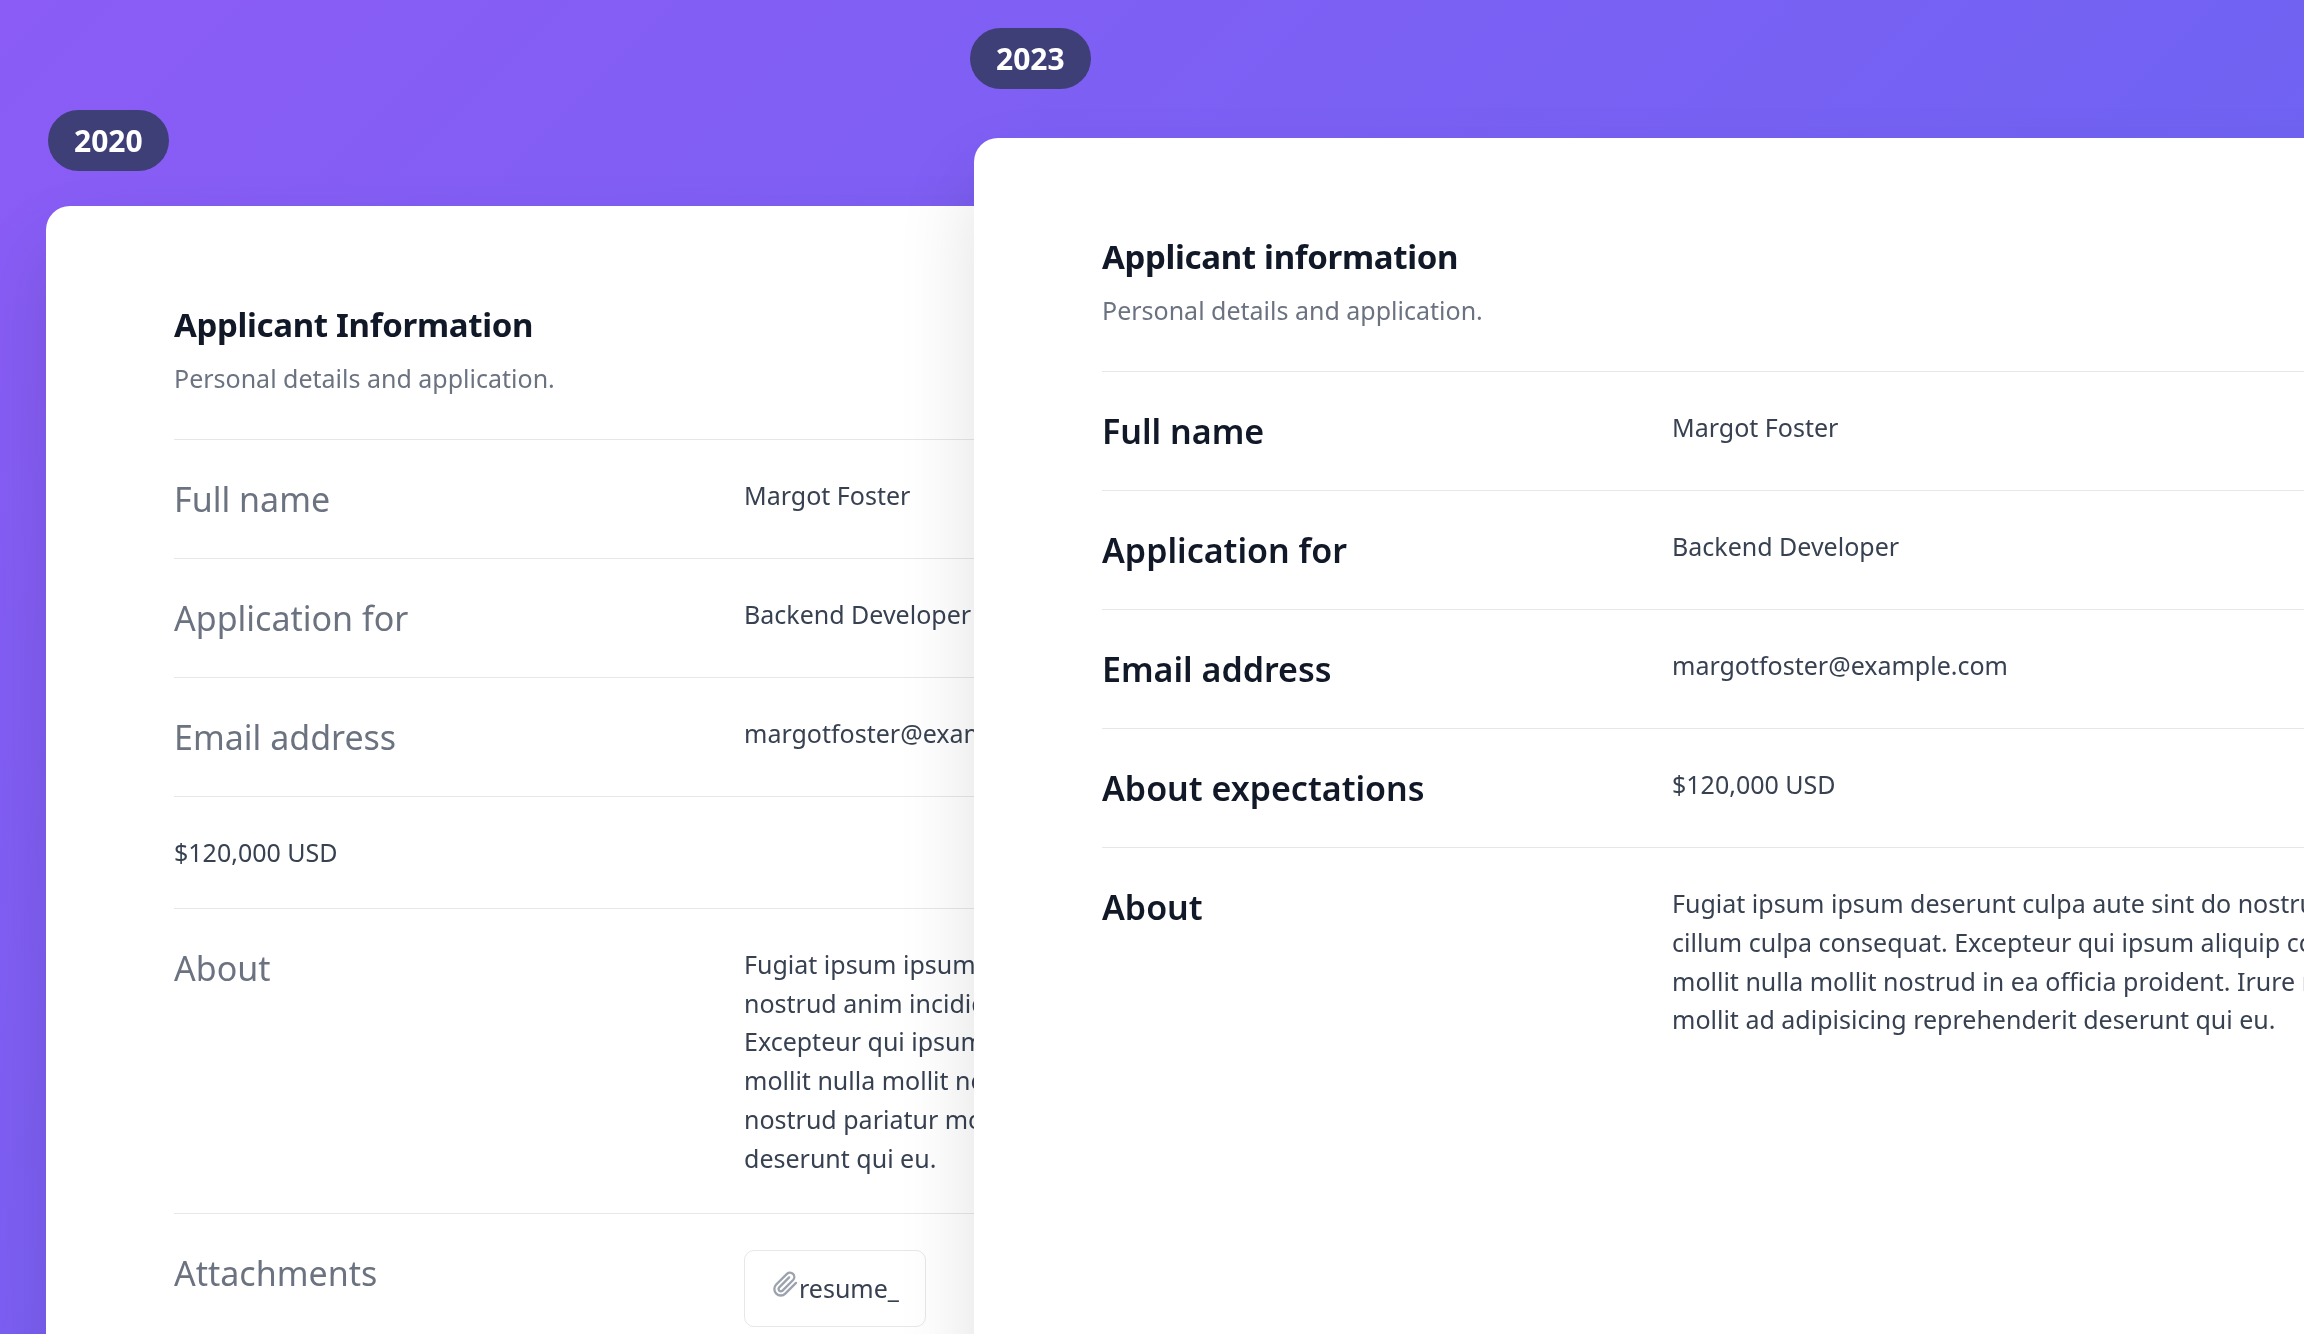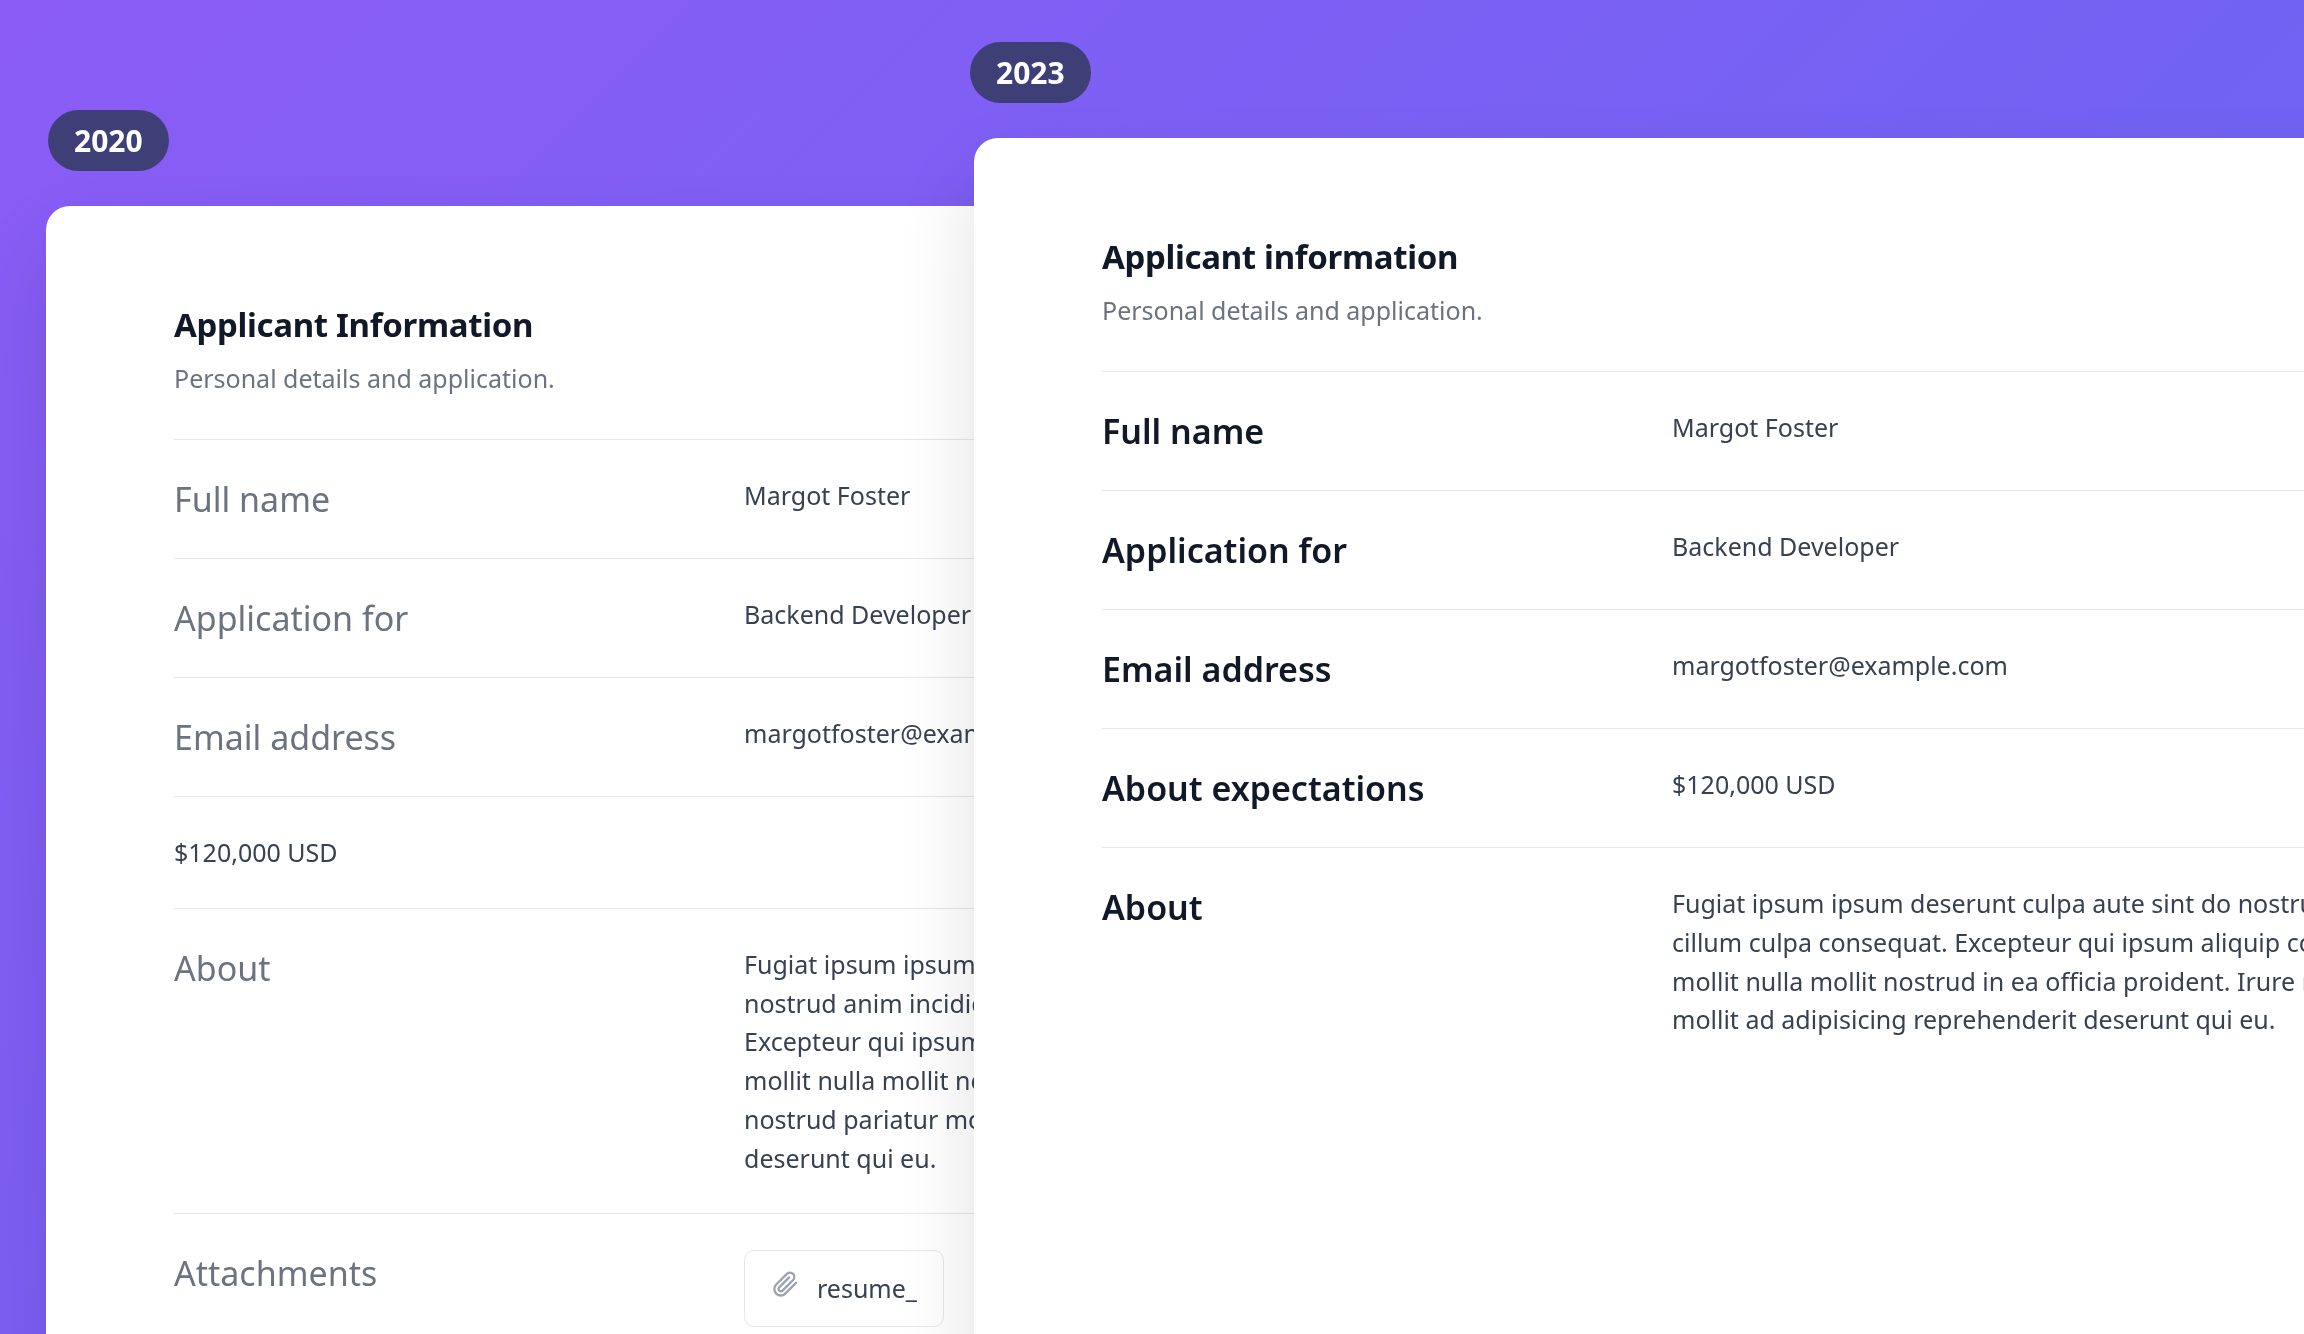--- a/index.html
+++ b/index.html
@@ -17,21 +17,21 @@
     position: absolute;
     background: #3f3f78;
     color: #ffffff;
     font-weight: 700;
     font-size: 30px;
     padding: 10px 26px;
     border-radius: 999px;
     z-index: 10;
   }
   .badge-2020 { top: 110px; left: 48px; }
-  .badge-2023 { top: 42px;  left: 970px; }
+  .badge-2023 { top: 28px;  left: 970px; }
 
   .card {
     position: absolute;
     background: #ffffff;
     border-radius: 24px 24px 0 0;
     padding: 96px 128px 0 128px;
     box-shadow: 0 40px 80px rgba(0,0,0,.12);
     overflow: hidden;
   }
   .card-2020 {
@@ -81,21 +81,20 @@
   .row .value {
     flex: 1 1 auto;
     font-size: 25px;
     color: #374151;
     line-height: 1.55;
   }
 
   .attachment-box {
     display: inline-flex;
     align-items: center;
-    gap: 18px;
     border: 1px solid #e5e7eb;
     border-radius: 10px;
     padding: 18px 26px;
     font-size: 25px;
     color: #374151;
   }
   .attachment-box svg { width: 28px; height: 28px; stroke: #9ca3af; fill: none; }
 
   
   .stage { position: absolute; inset: 0; overflow: hidden; }

